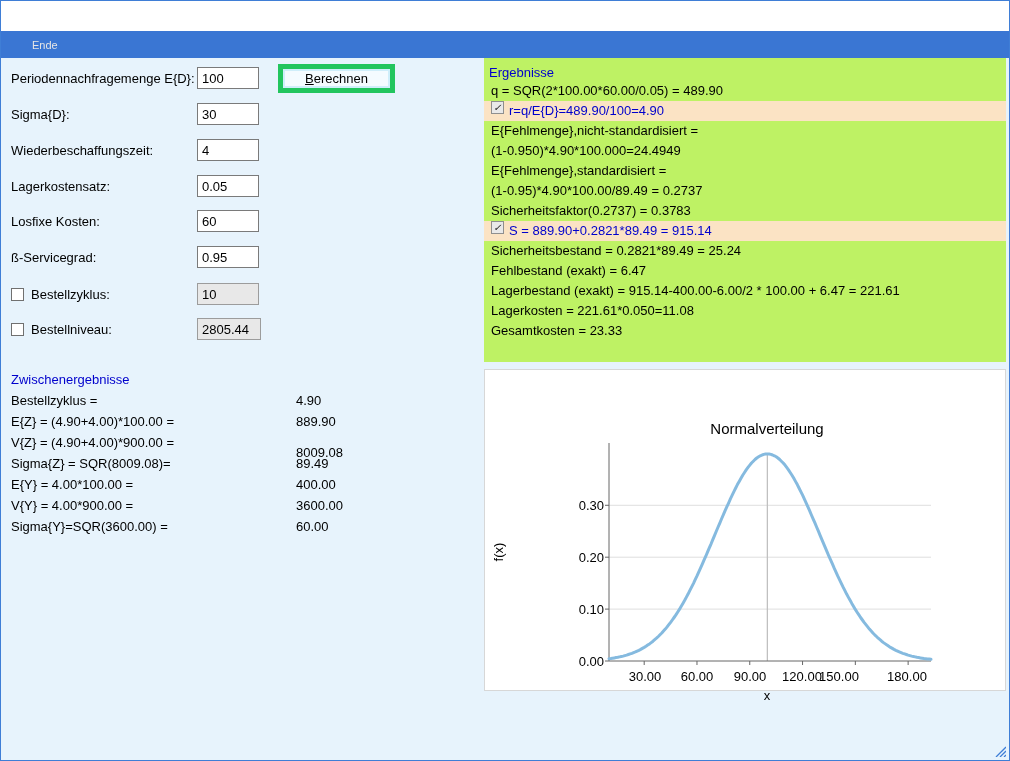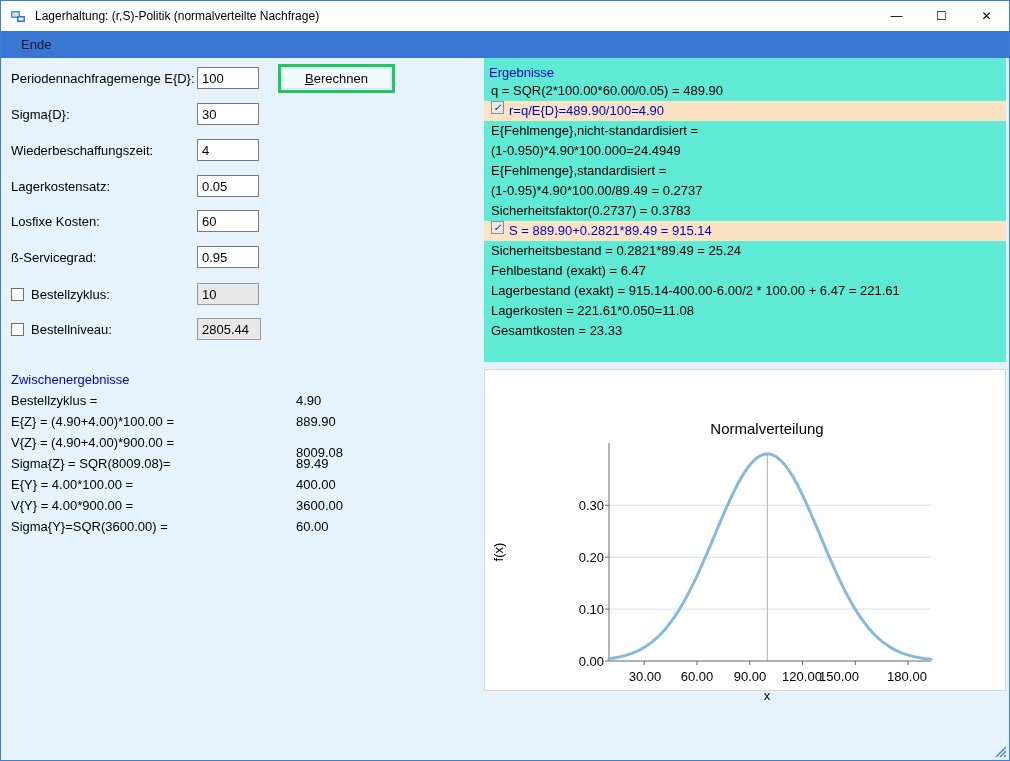--- a/index.html
+++ b/index.html
@@ -10,38 +10,38 @@
 
   
   .titlebar { position:absolute; left:0; top:0; width:100%; height:30px; background:#fff; display:flex; align-items:center; }
   .app-icon { margin-left:9px; width:16px; height:16px; flex:none; }
   .title-text { margin-left:9px; font-size:12px; white-space:nowrap; }
   .win-controls { margin-left:auto; display:flex; height:100%; }
   .win-btn { width:45px; height:100%; border:0; background:transparent; font-family:inherit; font-size:12px; display:flex; align-items:center; justify-content:center; cursor:default; color:#000; }
 
   
   .menubar { position:absolute; left:0; top:30px; width:100%; height:27px; background:#3a76d3; display:flex; align-items:stretch; }
-  .menu-item { color:#0f172a; padding:0 20px; display:flex; align-items:center; font-size:13px; cursor:default; }
+  .menu-item { color:#e5e5e5; padding:0 31px; display:flex; align-items:center; font-size:11px; cursor:default; }
 
   
   .client-bg { position:absolute; left:0; top:57px; width:100%; height:702px; background:#e7f3fc; }
 
   
   .flabel { position:absolute; left:10px; white-space:nowrap; }
   .finput { position:absolute; left:196px; width:62px; height:22px; border:1px solid #7a7a7a; padding:1px 4px; font-family:inherit; font-size:13px; background:#fff; color:#000; }
   .finput[disabled] { background:#e8e8e8; border-color:#9c9c9c; color:#000; }
   .cbox { position:absolute; width:13px; height:13px; background:#fff; border:1px solid #707070; }
-  .calc-btn { position:absolute; left:277px; top:63px; width:117px; height:29px; background:#f4fbff; border:3px solid #22c55e; box-shadow:inset 0 0 0 2px #cfeefa; font-family:inherit; font-size:13px; color:#000; cursor:default; }
+  .calc-btn { position:absolute; left:277px; top:63px; width:117px; height:29px; background:#f4fbff; border:5px solid #22c55e; box-shadow:inset 0 0 0 2px #cfeefa; font-family:inherit; font-size:13px; color:#000; cursor:default; }
   .calc-btn .mn { text-decoration:underline; }
 
   .section-title { position:absolute; color:#0000cc; white-space:nowrap; }
   .ztext { position:absolute; white-space:nowrap; }
 
   
-  .results-panel { position:absolute; left:483px; top:57px; width:522px; height:304px; background:#5eead4; overflow:hidden; }
+  .results-panel { position:absolute; left:483px; top:57px; width:522px; height:304px; background:#bef264; overflow:hidden; }
   .results-title { color:#0000cc; padding:7px 0 0 5px; height:23px; }
   .rrow { height:20px; line-height:20px; padding-left:7px; white-space:nowrap; display:flex; align-items:flex-start; }
   .rrow.hl { background:#fbe3c4; color:#0000cc; }
   .rcheck { width:13px; height:13px; border:1px solid #8f8f8f; background:#e9e9e9; display:inline-flex; align-items:center; justify-content:center; font-size:10px; line-height:10px; color:#222; margin-right:5px; flex:none; }
 
   
   .chart-panel { position:absolute; left:483px; top:368px; width:522px; height:322px; background:#fff; border:1px solid #d7d7d7; }
   .chart-panel svg { position:absolute; left:0; top:0; }
   .ct-title { position:absolute; left:132px; top:50px; width:300px; text-align:center; font-size:15px; }
   .ct-ylab { position:absolute; left:-6px; top:174px; width:40px; height:16px; text-align:center; font-size:13px; transform:rotate(-90deg); }
@@ -49,34 +49,20 @@
   .ct-ytick { position:absolute; left:74px; width:45px; text-align:right; font-size:13px; }
   .ct-xtick { position:absolute; top:299px; width:60px; text-align:center; font-size:13px; }
 
   .resize-grip { position:absolute; right:3px; bottom:3px; width:14px; height:14px; }
 </style>
 </head>
 <body>
 
 <div class="window">
 
-  <div class="titlebar">
-    <svg class="app-icon" viewBox="0 0 16 16">
-      <rect x="1" y="3" width="9" height="7" fill="#5a8fd0"></rect>
-      <rect x="2.5" y="4.5" width="6" height="4" fill="#cfe3f6"></rect>
-      <rect x="7" y="8" width="8" height="6" fill="#3a76d3"></rect>
-      <rect x="8.5" y="9.5" width="5" height="3" fill="#e8f2fb"></rect>
-    </svg>
-    <span class="title-text">Lagerhaltung: (r,S)-Politik (normalverteilte Nachfrage)</span>
-    <div class="win-controls">
-      <button class="win-btn">—</button>
-      <button class="win-btn">☐</button>
-      <button class="win-btn">✕</button>
-    </div>
-  </div>
 
   <div class="menubar">
     <span class="menu-item">Ende</span>
   </div>
 
   <div class="client-bg"></div>
 
   <label class="flabel" style="top:70px">Periodennachfragemenge E{D}:</label>
   <input class="finput" style="top: 66px;" value="100">
   <label class="flabel" style="top:106px">Sigma{D}:</label>

